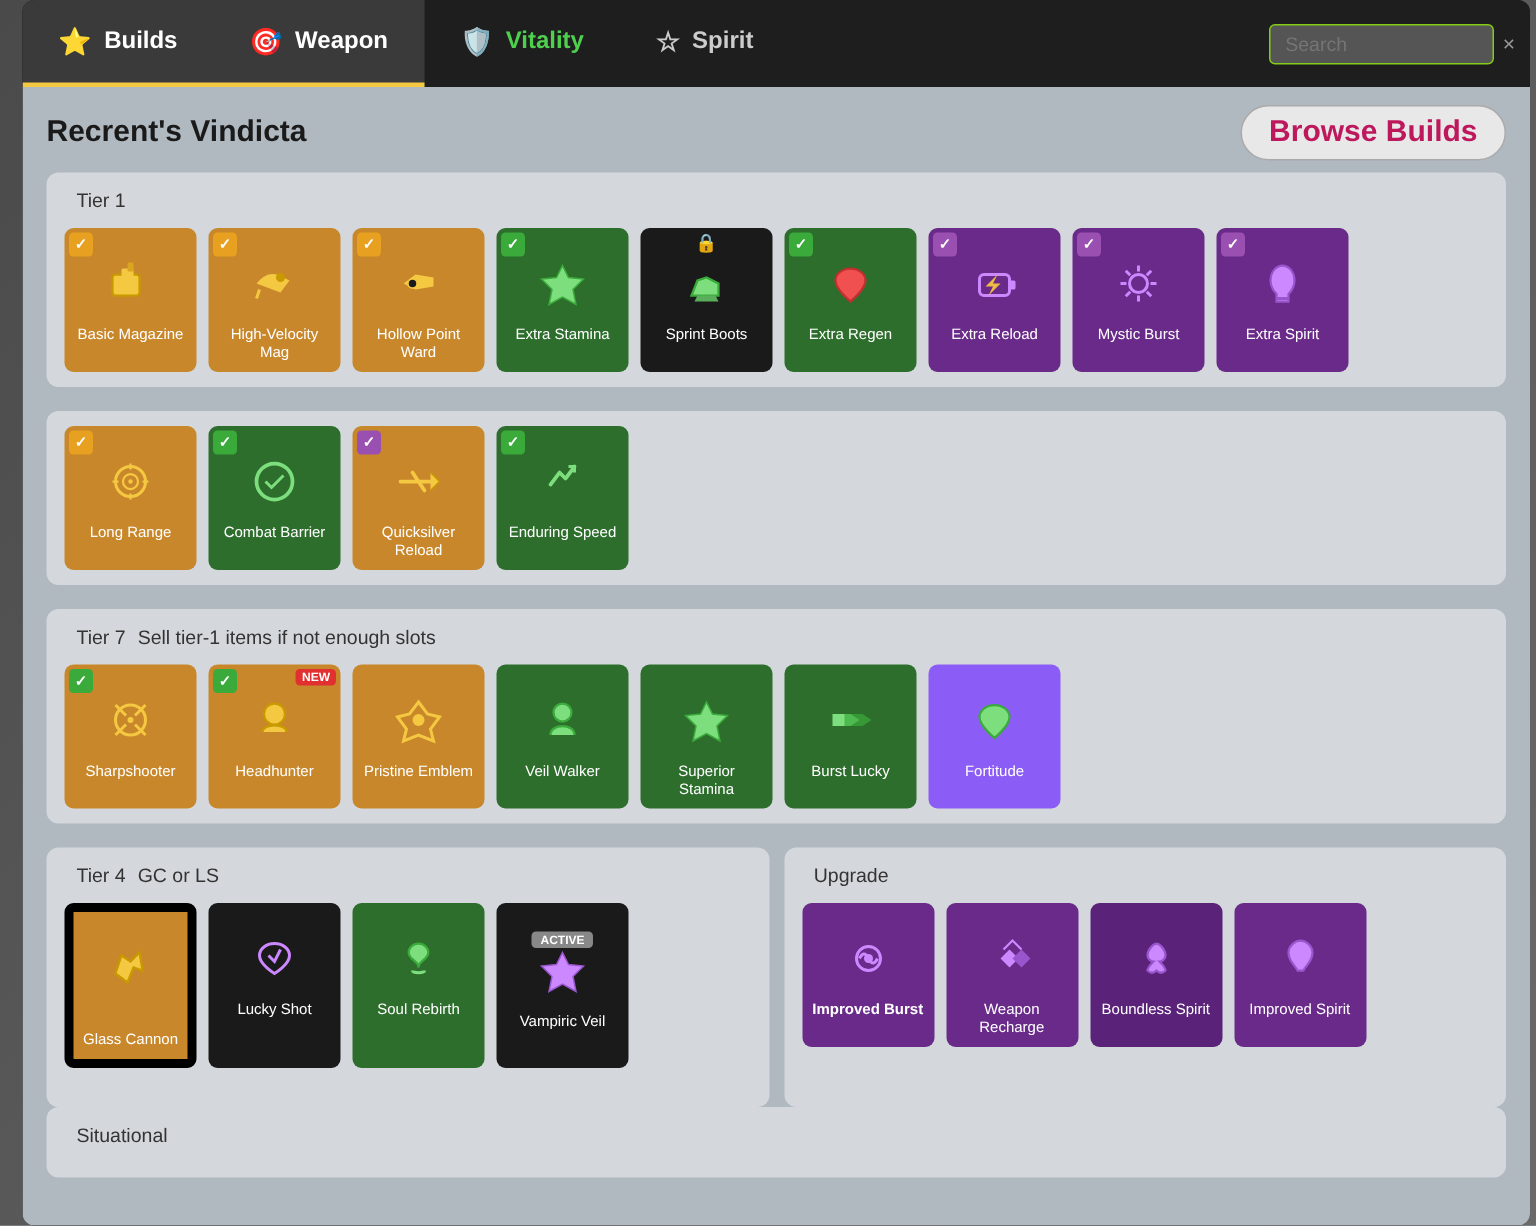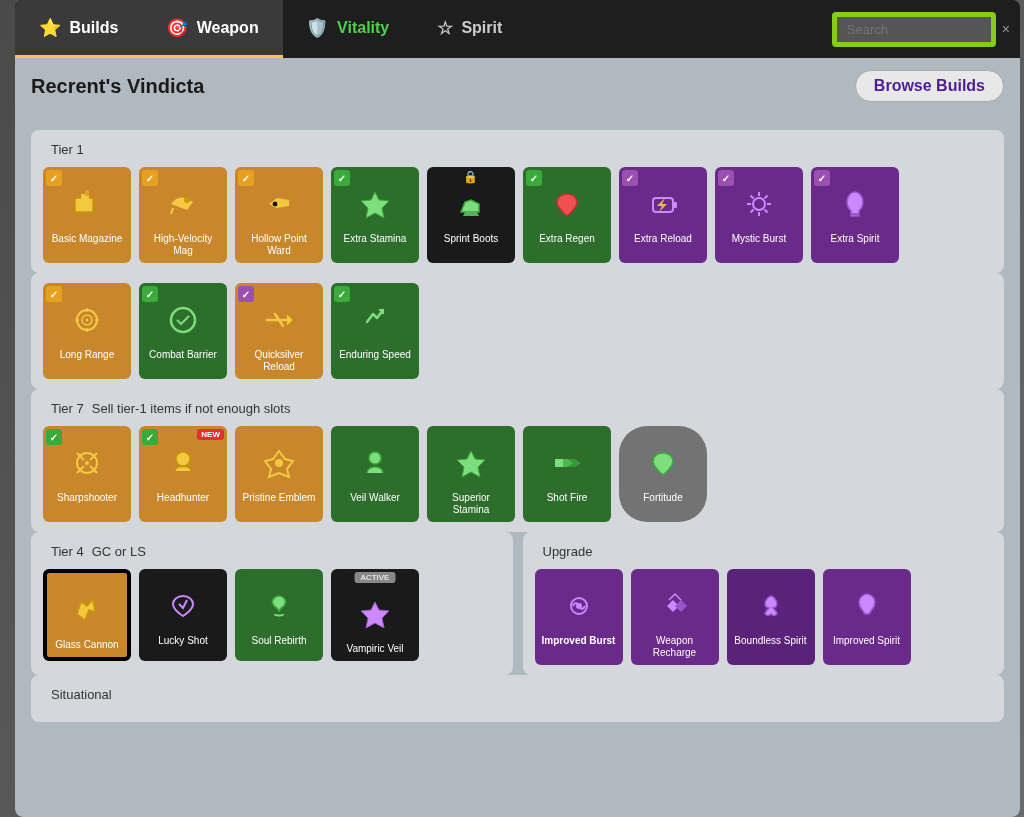--- a/index.html
+++ b/index.html
@@ -82,26 +82,26 @@
 
     .search-bar {
       margin-left: auto;
       display: flex;
       align-items: center;
       padding: 0 10px;
     }
 
     .search-input {
       background: #555;
-      border: 5px solid #84cc16;
+      border: 1px solid #84cc16;
       border-radius: 4px;
       color: #ccc;
       padding: 5px 10px;
       font-size: 13px;
-      width: 164px;
+      width: 150px;
       outline: none;
     }
 
     .search-close {
       color: #999;
       margin-left: 6px;
       cursor: pointer;
       font-size: 14px;
     }
 
@@ -112,46 +112,46 @@
       padding: 12px 16px;
       height: calc(817px - 58px);
       overflow-y: auto;
     }
 
     
     .build-header {
       display: flex;
       align-items: center;
       justify-content: space-between;
-      margin-bottom: 28px;
+      margin-bottom: 8px;
     }
 
     .build-title {
       font-size: 20px;
       font-weight: bold;
       color: #1a1a1a;
     }
 
     .browse-builds-btn {
       background: #e8e8e8;
       border: 1px solid #aaa;
       border-radius: 20px;
       padding: 6px 18px;
-      font-size: 16px;
+      font-size: 20px;
       font-weight: bold;
-      color: #4c1d95;
+      color: #be185d;
       cursor: pointer;
     }
 
     
     .tier-section {
       background: #d4d8dc;
       border-radius: 8px;
       padding: 10px 12px;
-      margin-bottom: 0;
+      margin-bottom: 16px;
     }
 
     .tier-header {
       font-size: 15px;
       font-weight: bold;
       color: #1a1a1a;
       margin-bottom: 10px;
     }
 
     .tier-header span {
@@ -182,21 +182,22 @@
 
     .item-card.orange-bg {
       background: #c8872a;
     }
 
     .item-card.dark-bg {
       background: #1a1a1a;
     }
 
     .item-card.selected-red {
-      border: 4px solid #000000;
+      border: 6px solid #000000;
+      gap: 14px;
     }
 
     .check-badge {
       position: absolute;
       top: 3px;
       left: 3px;
       width: 16px;
       height: 16px;
       border-radius: 3px;
       display: flex;
@@ -220,27 +221,27 @@
       color: #fff;
       font-size: 8px;
       font-weight: bold;
       padding: 1px 4px;
       border-radius: 3px;
       z-index: 2;
     }
 
     .active-badge {
       position: absolute;
-      top: 3px;
+      top: 19px;
       left: 50%;
       transform: translateX(-50%);
       background: #888;
       color: #fff;
       font-size: 8px;
-      font-weight: normal;
+      font-weight: bold;
       padding: 1px 6px;
       border-radius: 3px;
       z-index: 2;
     }
 
     .lock-icon {
       position: absolute;
       top: 3px;
       left: 50%;
       transform: translateX(-50%);
@@ -560,24 +561,24 @@
           <div class="item-name">Superior Stamina</div>
         </div>
 
         <div class="item-card" style="background:#2d6e2d;">
           <div class="item-icon-area">
             <svg class="svg-icon" viewBox="0 0 40 40" fill="none">
                 <path d="M8 16 L20 16 L26 20 L20 24 L8 24 Z" fill="#7cde7c"></path>
                 <path d="M16 16 L28 16 L34 20 L28 24 L16 24 Z" fill="#3aaa3a" opacity="0.7"></path>
               </svg>
           </div>
-          <div class="item-name">Shot Fire</div>
-        </div>
-
-        <div class="item-card" style="background:#737373;border-radius:28px;">
+          <div class="item-name">Burst Lucky</div>
+        </div>
+
+        <div class="item-card" style="background:#8b5cf6;">
           <div class="item-icon-area">
             <svg class="svg-icon" viewBox="0 0 40 40" fill="none">
                 <path d="M20 10 C14 10 10 14 10 18 C10 24 20 32 20 32 C20 32 30 24 30 18 C30 14 26 10 20 10 Z" fill="#7cde7c" stroke="#3aaa3a" stroke-width="1.5"></path>
               </svg>
           </div>
           <div class="item-name">Fortitude</div>
         </div>
       </div>
     </div>
 

